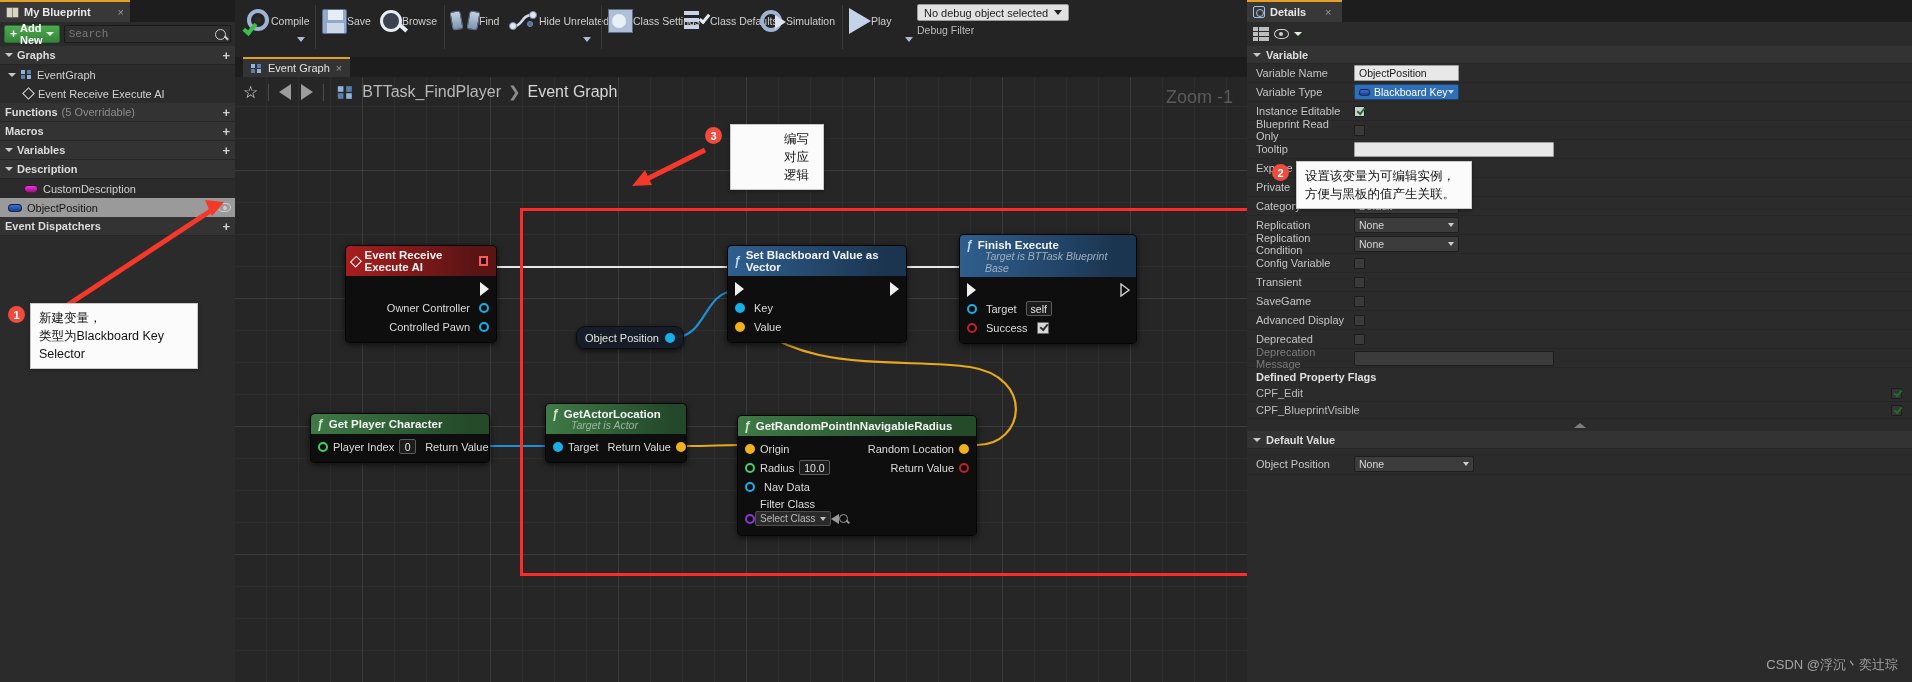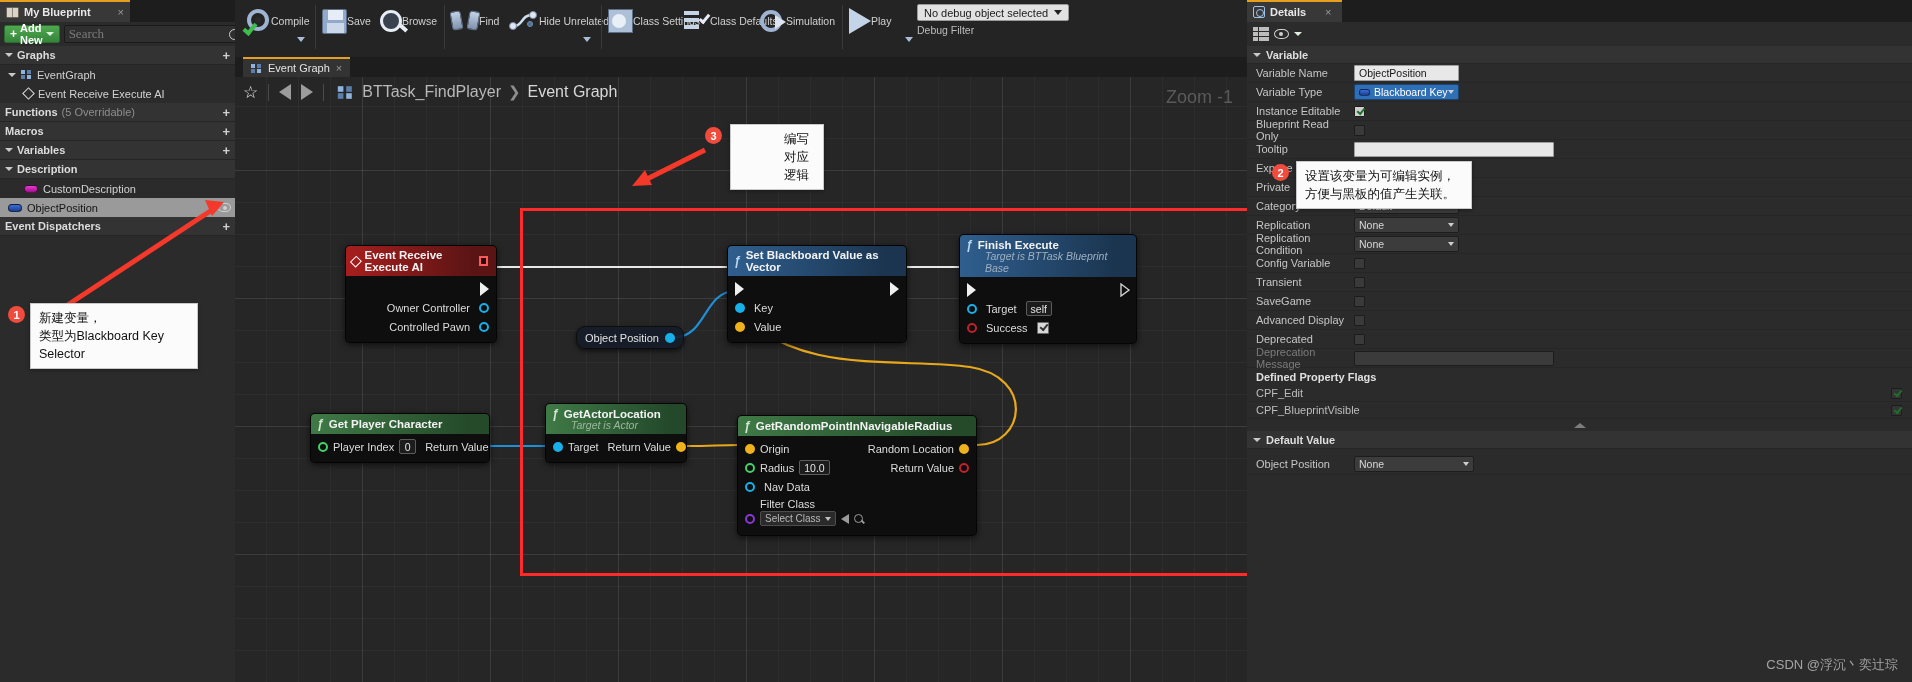--- a/index.html
+++ b/index.html
@@ -25,21 +25,21 @@
   .add-new-btn {
     background:linear-gradient(#4fa94f,#35853a); border:1px solid #2c6b2f; border-radius:2px;
     height:18px; display:flex; align-items:center; padding:0 5px; gap:3px; color:#fff; font-weight:bold; font-size:11px;
   }
   .plus-glyph { font-size:12px; line-height:1; }
   .caret-down { width:0;height:0;border-left:4px solid transparent;border-right:4px solid transparent;border-top:4px solid #dff0df; }
   .search-box {
     flex:1; height:18px; background:#2f2f2f; border:1px solid #1a1a1a; border-radius:2px;
     display:flex; align-items:center; padding:0 4px;
   }
-  .search-box input { flex:1; background:transparent; border:0; outline:0; color:#d6d6d6; font-size:13px; font-family:Liberation Serif, serif; }
+  .search-box input { flex:1; background:transparent; border:0; outline:0; color:#d6d6d6; font-size:11px; font-family:Liberation Mono, monospace; }
   .search-box input::placeholder { color:#7b7b7b; }
   .mag { width:11px;height:11px;border:1.6px solid #cfcfcf;border-radius:50%; position:relative; }
   .mag::after { content:''; position:absolute; width:5px;height:1.6px;background:#cfcfcf; transform:rotate(45deg); right:-4px; bottom:0; }
   .eye { width:13px;height:9px;border:1.4px solid #d0d0d0;border-radius:50% / 60%; position:relative; }
   .eye::after{content:'';position:absolute;width:4px;height:4px;background:#d0d0d0;border-radius:50%;left:3.5px;top:1.5px;}
 
   .sec-head {
     height:19px; background:#333333; display:flex; align-items:center; gap:4px; padding:0 5px;
     font-weight:bold; color:#dcdcdc; font-size:11px; border-bottom:1px solid #252525;
   }
@@ -158,21 +158,21 @@
   .pin-label { font-size:11px; color:#dcdcdc; white-space:nowrap; }
   .exec-pin { width:0;height:0;border-top:7px solid transparent;border-bottom:7px solid transparent;border-left:9px solid #efefef; }
   .dotpin { width:10px;height:10px;border-radius:50%; }
   .dotpin.hollow { background:transparent; border:2.2px solid currentColor; }
   .dotpin.solid { background:currentColor; border:2.2px solid currentColor;}
   .c-blue{color:#18b0e8;} .c-yellow{color:#f0b21c;} .c-green{color:#43d06b;} .c-red{color:#c0212a;} .c-purple{color:#8b36d6;}
   .inlinebox { background:#1c1c1c; border:1px solid #5c5c5c; border-radius:2px; min-width:17px; height:15px;
     display:inline-flex; align-items:center; justify-content:center; padding:0 4px; font-size:10.5px; color:#e4e4e4; }
   .cbox { width:12px;height:12px;background:#d8d8d8;border:1px solid #6a6a6a; border-radius:1px; position:relative; }
   .cbox::after{content:'';position:absolute;left:2px;top:1px;width:6px;height:3px;border-left:2px solid #333;border-bottom:2px solid #333;transform:rotate(-50deg);}
-  .selectclass { display:flex; align-items:center; gap:5px; padding:0 7px 3px 22px; }
+  .selectclass { display:flex; align-items:center; padding:0 7px 3px 22px; }
   .sc-pill { background:#2a2a2a; border:1px solid #4d4d4d; border-radius:2px; height:15px; display:flex; align-items:center; gap:4px; padding:0 4px; font-size:10px; color:#b9b9b9; }
   .sc-arrow{width:0;height:0;border-left:3.5px solid transparent;border-right:3.5px solid transparent;border-top:4px solid #c0c0c0;}
   .back-arrow { width:0;height:0;border-top:5px solid transparent;border-bottom:5px solid transparent;border-right:8px solid #9a9a9a;}
   .mini-mag { width:9px;height:9px;border:1.5px solid #9a9a9a;border-radius:50%;position:relative;}
   .mini-mag::after{content:'';position:absolute;width:4px;height:1.5px;background:#9a9a9a;transform:rotate(45deg);right:-3px;bottom:0;}
 
   .objpos-node { position:absolute; background:rgba(22,28,40,.92); border:1px solid #0d0d0d; border-radius:9px;
     height:23px; display:flex; align-items:center; gap:6px; padding:0 8px; box-shadow:0 2px 5px rgba(0,0,0,.6); }
   .objpos-node .lbl { font-size:11px; color:#e2e2e2; }
 

